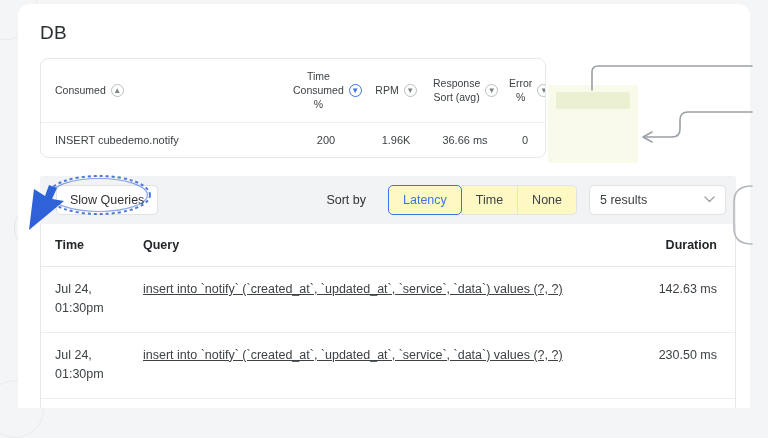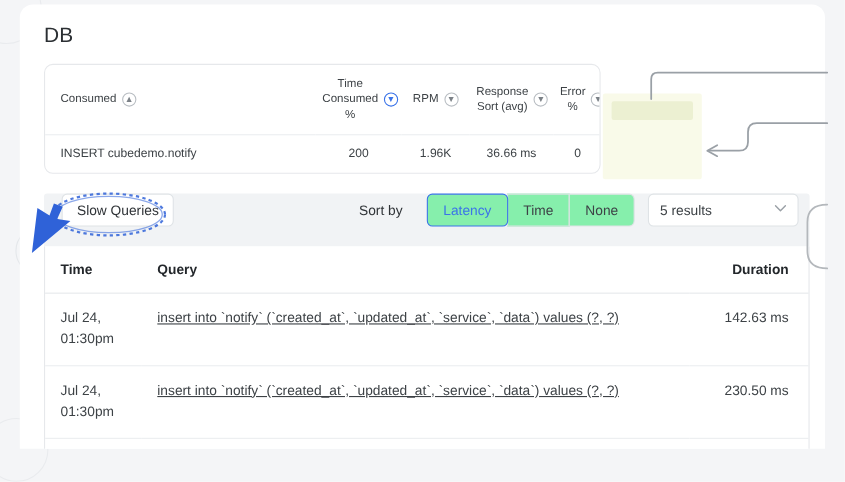--- a/index.html
+++ b/index.html
@@ -106,21 +106,21 @@
     position: absolute;
     left: 22px;
     top: 172px;
     width: 696px;
   }
 
   .sq-toolbar {
     background: #f1f3f5;
     height: 48px;
     display: flex;
-    align-items: flex-start;
+    align-items: center;
     padding: 0 10px 0 16px;
     border-radius: 3px 3px 0 0;
   }
 
   .sq-tab {
     font-size: 12.5px;
     color: #2f3337;
     background: #ffffff;
     border: 1px solid #dfe3e6;
     border-radius: 5px;
@@ -137,21 +137,21 @@
   }
   .sort-by-label {
     font-size: 12.5px;
     color: #2f3337;
     margin-right: 22px;
   }
   .seg-group { display: flex; }
   .seg-btn {
     font-size: 12.5px;
     color: #3d4246;
-    background: #86efac;
+    background: #fef9c3;
     border: 1px solid #dfe3e6;
     padding: 7px 14px;
     cursor: pointer;
     margin-left: -1px;
     white-space: nowrap;
   }
   .seg-btn:first-child { border-radius: 5px 0 0 5px; margin-left: 0; }
   .seg-btn:last-child { border-radius: 0 5px 5px 0; }
   .seg-btn.selected {
     color: #3b74e8;

